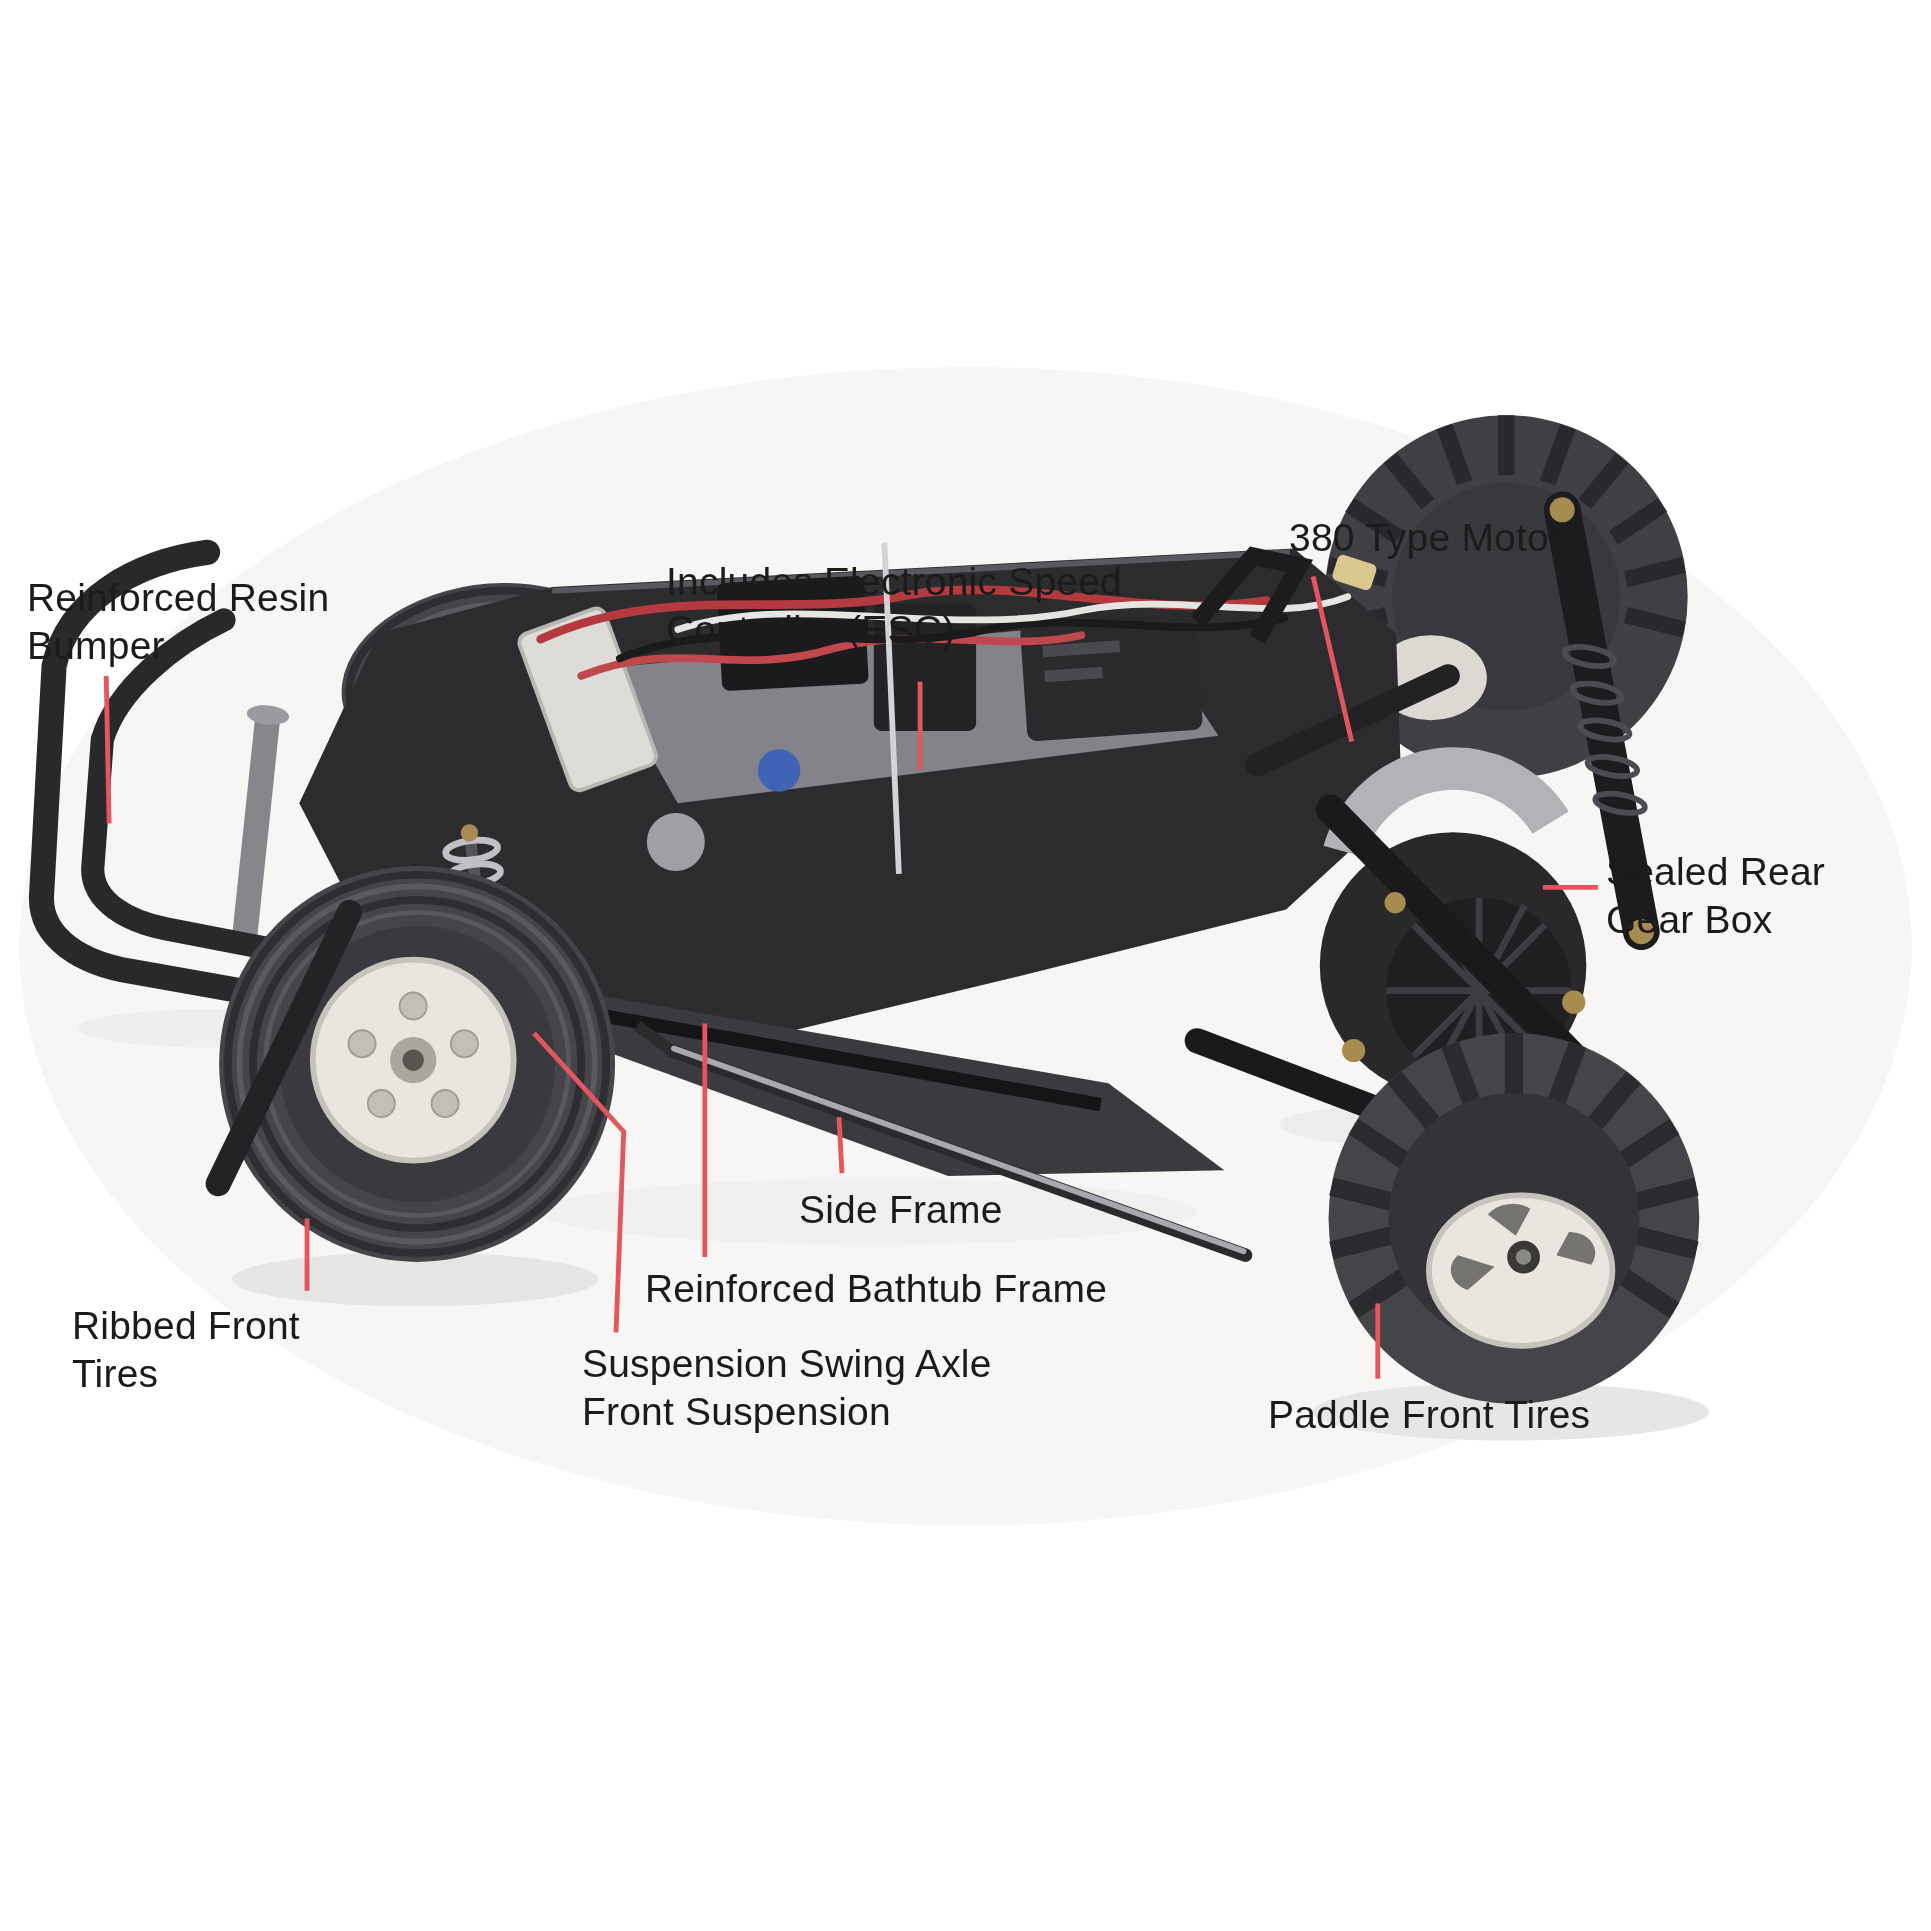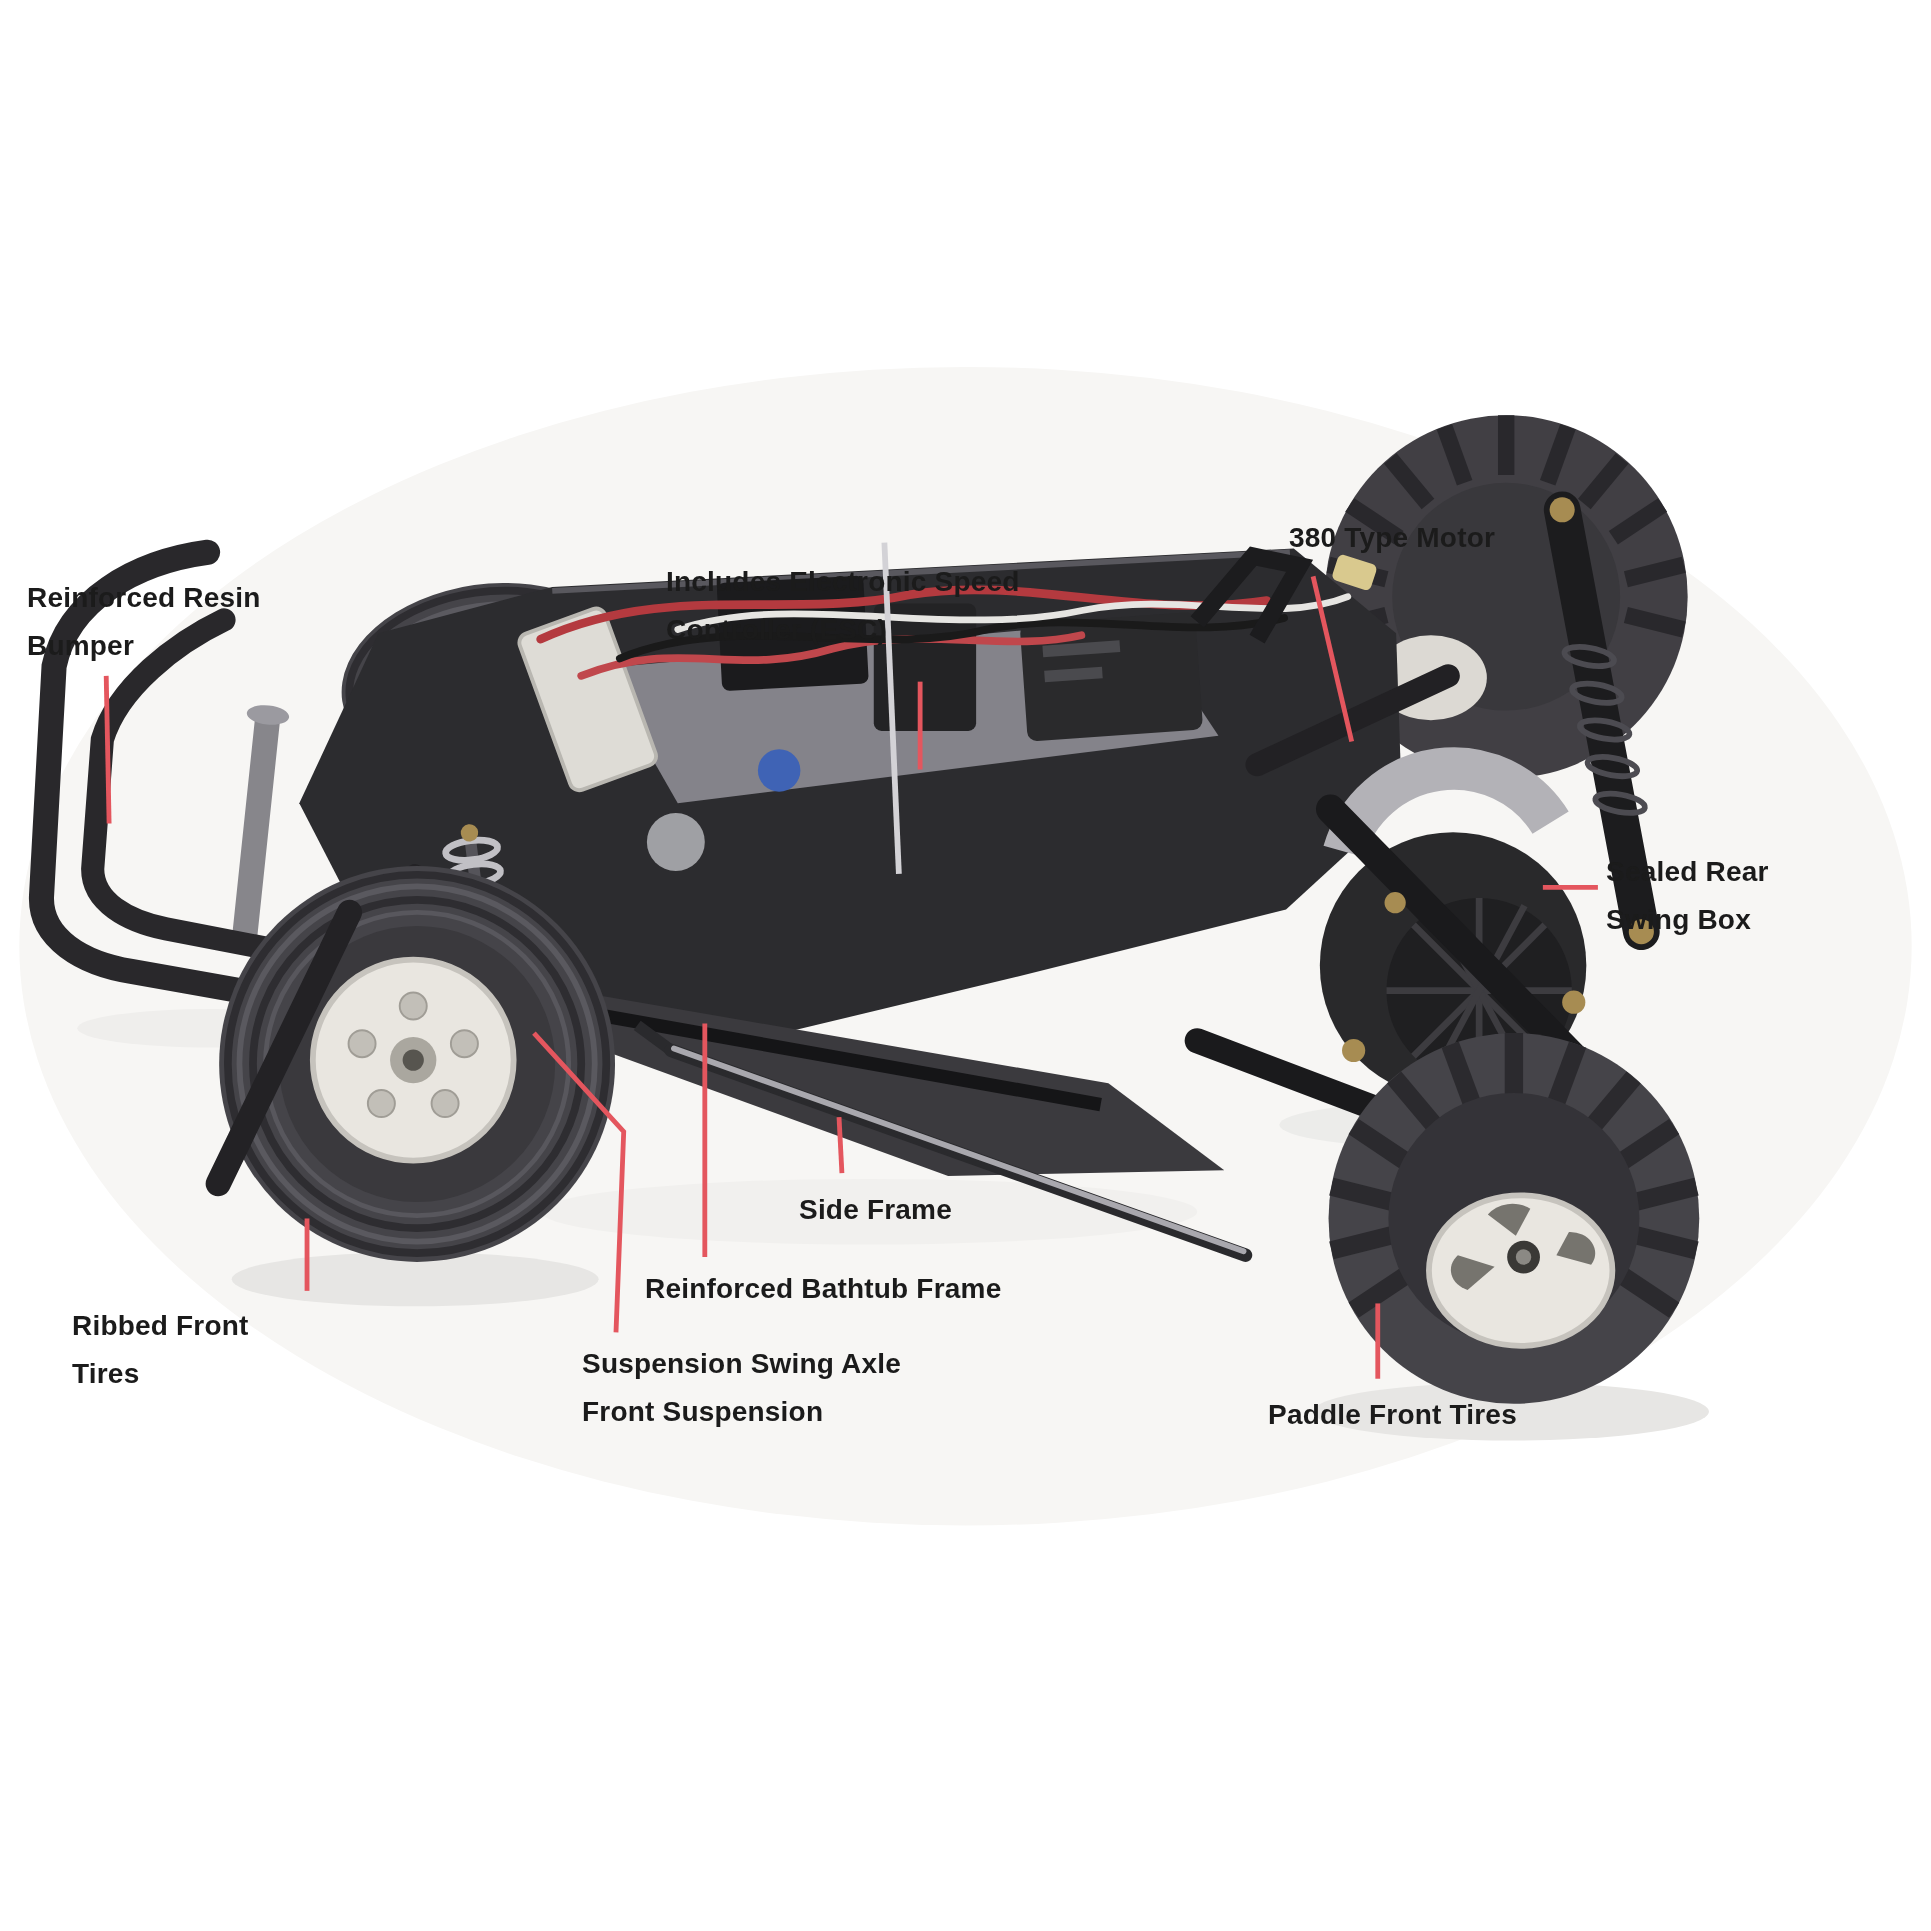--- a/index.html
+++ b/index.html
@@ -1,19 +1,19 @@
 <!DOCTYPE html>
 <html><head>
 <meta charset="utf-8">
 <style>
   html,body{margin:0;padding:0;background:#ffffff;}
   .stage{position:relative;width:1931px;height:1931px;background:#ffffff;overflow:hidden;
          font-family:"Liberation Sans","DejaVu Sans",sans-serif;}
   .illustration{position:absolute;left:0;top:0;width:1931px;height:1931px;}
-  .label{position:absolute;font-weight:bold;font-size:28px;line-height:48px;color:#1b1b1b;
+  .label{position:absolute;font-weight:normal;font-size:39px;line-height:48px;color:#1b1b1b;
          white-space:pre-line;letter-spacing:0.2px;}
   .leader{fill:none;stroke:#e4565e;stroke-width:5;}
 </style>
 </head>
 <body>
 
 <div class="stage">
 
   <svg class="illustration" viewBox="0 0 2000 2000">
 
@@ -228,21 +228,21 @@
 
   <div class="label" style="left:666px;top:558px">Includes Electronic Speed
 Controller (ESC)</div>
 
   <div class="label" style="left:27px;top:574px">Reinforced Resin
 Bumper</div>
 
   <div class="label" style="left:1289px;top:514px">380 Type Motor</div>
 
   <div class="label" style="left:1606px;top:848px">Sealed Rear
-Swing Box</div>
+Gear Box</div>
 
   <div class="label" style="left:72px;top:1302px">Ribbed Front
 Tires</div>
 
   <div class="label" style="left:799px;top:1186px">Side Frame</div>
 
   <div class="label" style="left:645px;top:1265px">Reinforced Bathtub Frame</div>
 
   <div class="label" style="left:582px;top:1340px">Suspension Swing Axle
 Front Suspension</div>

